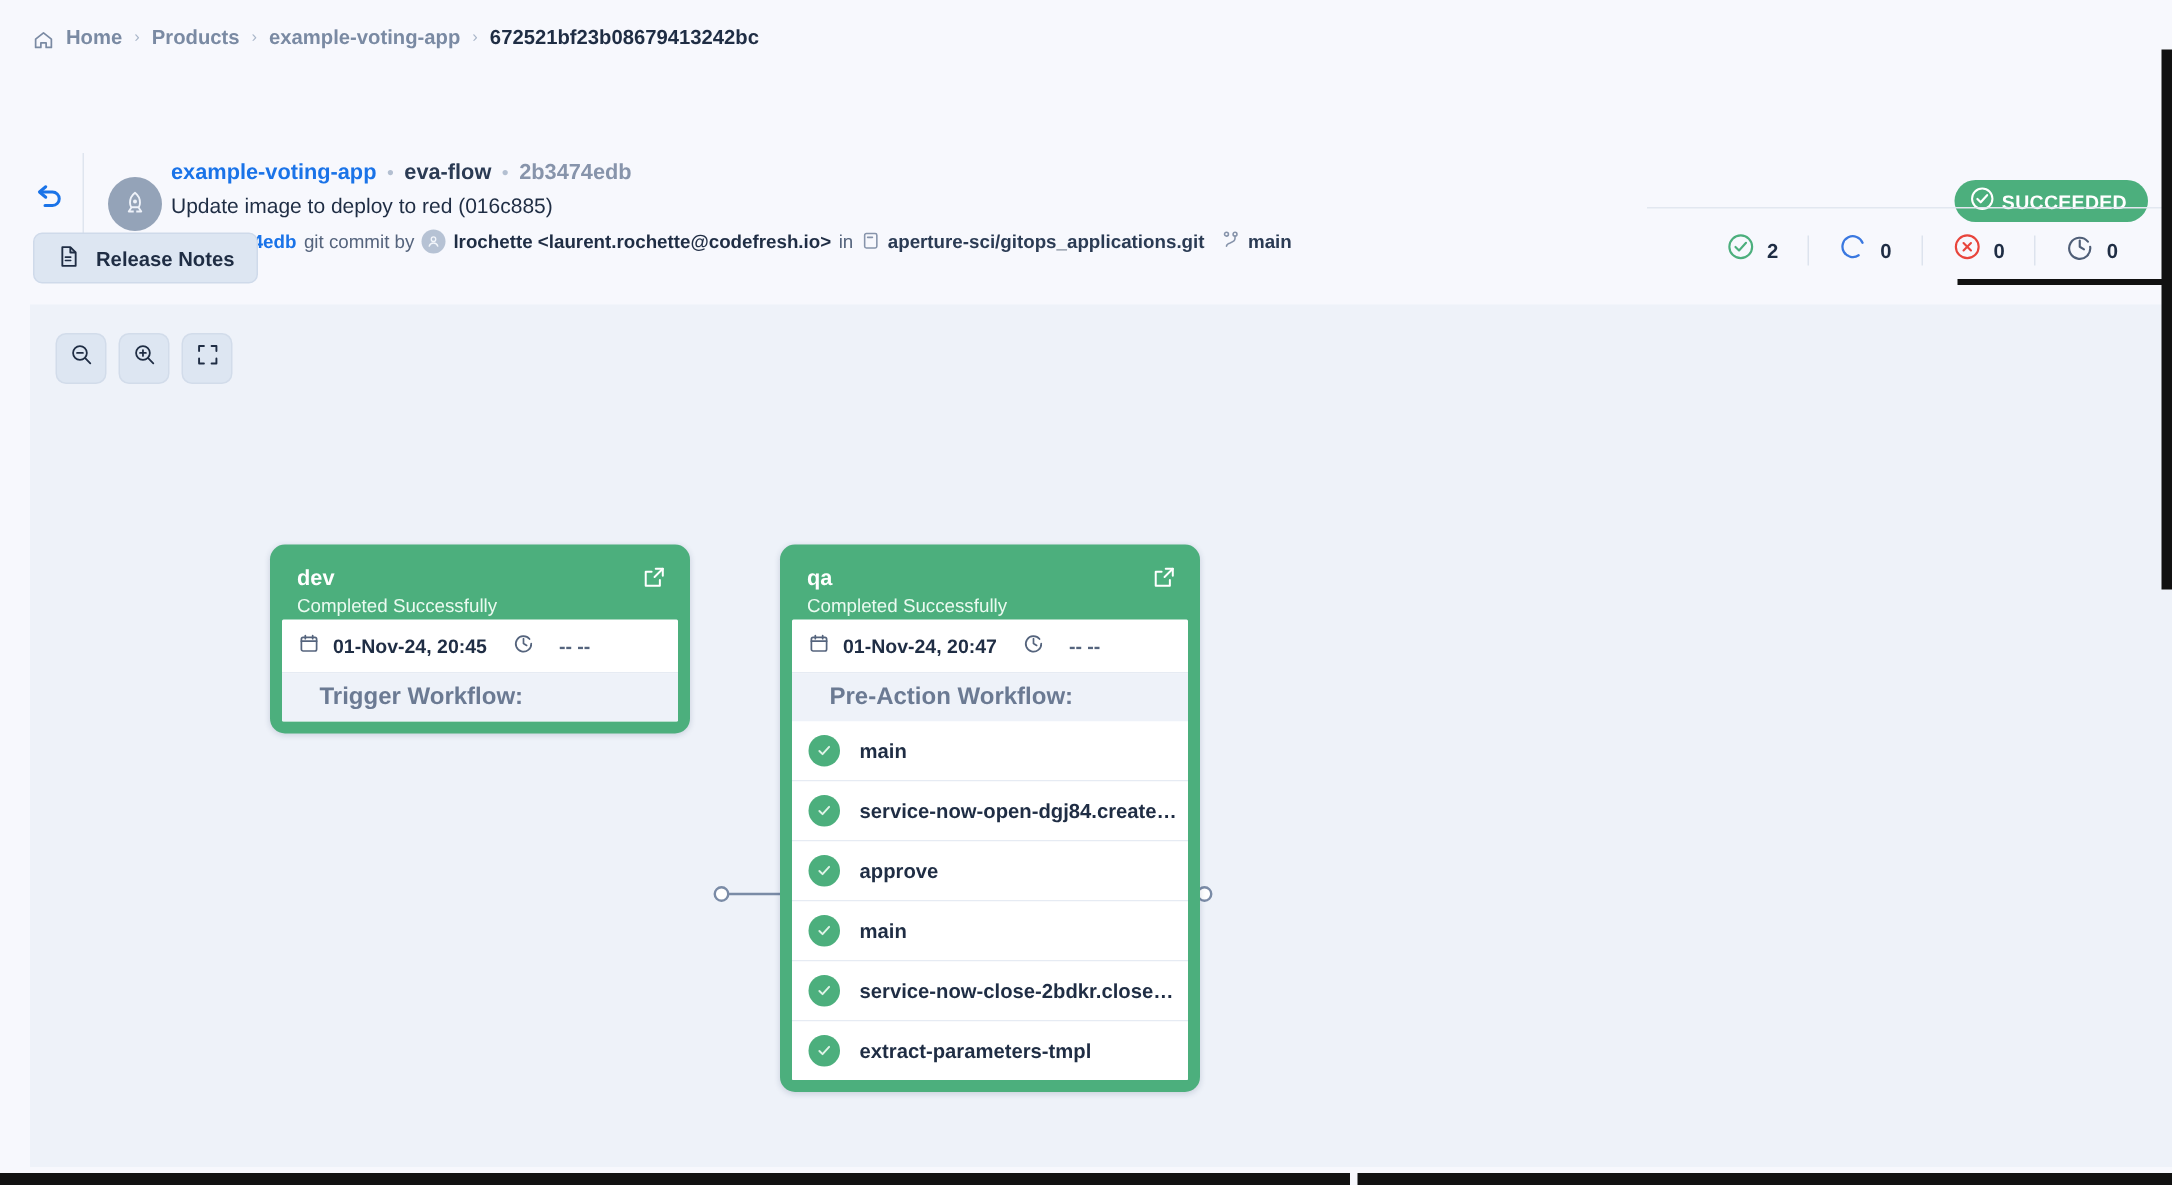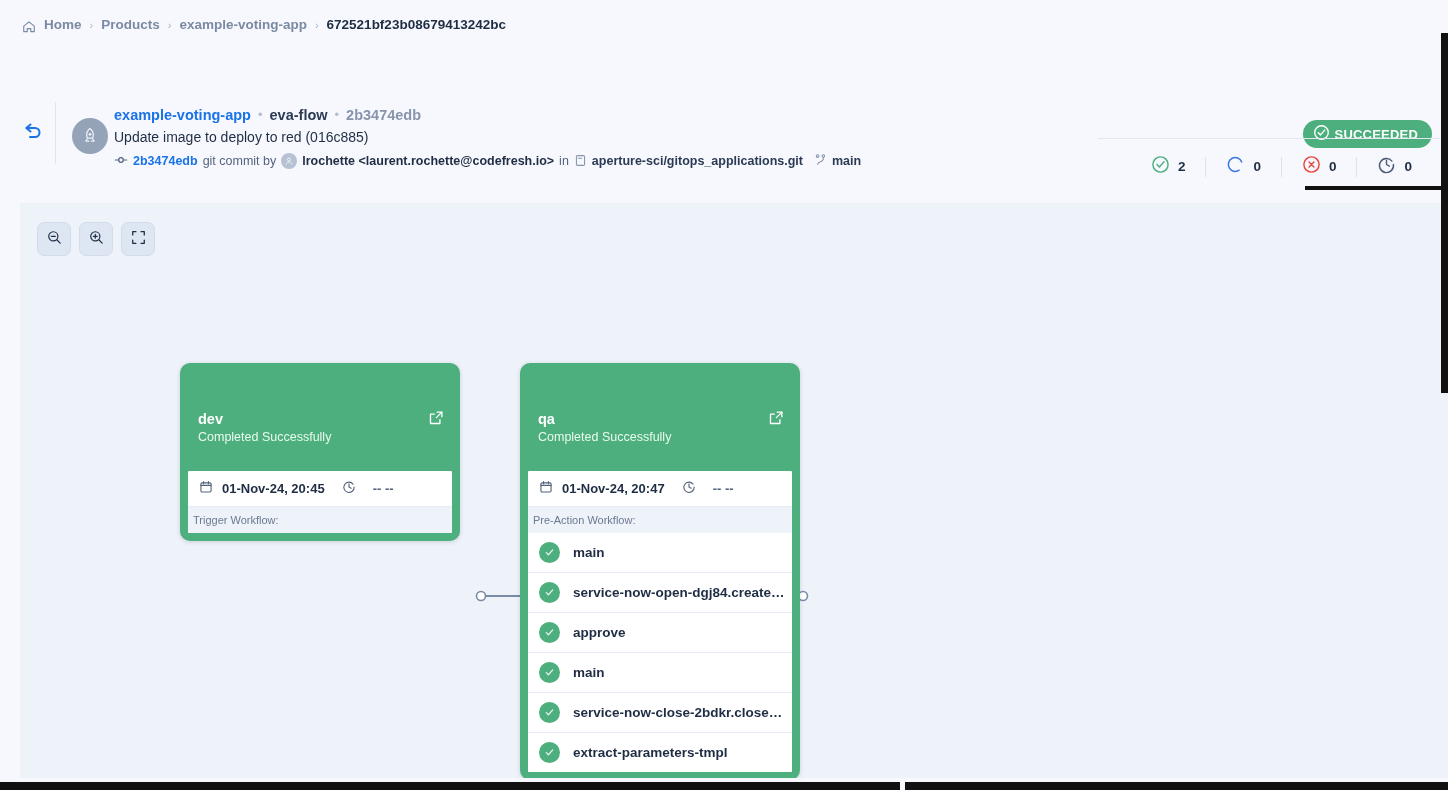--- a/index.html
+++ b/index.html
@@ -100,34 +100,34 @@
   }
 
   
   .node {
     position: absolute;
     background: #4caf7d;
     border-radius: 10px;
     padding: 8px;
     box-shadow: 0 1px 4px rgba(30,50,90,.18);
   }
-  .node-hd { padding: 6px 10px 25px 10px; position: relative; margin-top: 33px; }
+  .node-hd { padding: 6px 10px 0 10px; position: relative; }
   .node-title { font-size: 14.5px; font-weight: 700; color: #fff; line-height: 18px; }
   .node-sub { font-size: 12.5px; color: #eafaf0; line-height: 18px; font-weight: 500; }
   .ext-ico { position: absolute; right: 8px; top: 6px; cursor: pointer; }
   .node-body { background: #fff; border-radius: 1px; overflow: hidden; }
   .meta-row {
     display: flex; align-items: center; gap: 9px;
     padding: 9px 11px; border-bottom: 1px solid #e6ebf3;
     font-size: 13px; color: #1f2d44; font-weight: 600;
   }
   .meta-row .dur { color: #55647d; margin-left: 8px; font-weight: 600; }
   .wf-label {
-    background: #eef2f9; padding: 7px 5px;
-    font-size: 11px; color: #6b7a93; font-weight: 400;
+    background: #eef2f9; padding: 7px 25px;
+    font-size: 16px; color: #6b7a93; font-weight: 700;
   }
   .step {
     display: flex; align-items: center; gap: 13px;
     padding: 9px 11px; background: #fff;
     border-bottom: 1px solid #e6ebf3;
     font-size: 13.5px; color: #1f2d44; font-weight: 600;
     white-space: nowrap; overflow: hidden;
   }
   .step:last-child { border-bottom: none; }
   .chk {
@@ -283,20 +283,30 @@
       <span>
         <svg width="19" height="19" viewBox="0 0 20 20">
             <path d="M15.7 6.4A7.4 7.4 0 1 0 17.3 10" fill="none" stroke="#4f5e77" stroke-width="1.5" stroke-linecap="round"></path>
             <path d="M10 5.6V10l3 1.8" fill="none" stroke="#4f5e77" stroke-width="1.5" stroke-linecap="round" stroke-linejoin="round"></path>
           </svg>
       </span>
       <span class="num">0</span>
     </div>
   </div>
 
+  <div class="rel-btn">
+    <span>
+      <svg width="16" height="16" viewBox="0 0 18 18">
+          <path d="M4 2h6l4 4v10H4z" fill="none" stroke="#1f2d44" stroke-width="1.4" stroke-linejoin="round"></path>
+          <path d="M10 2v4h4" fill="none" stroke="#1f2d44" stroke-width="1.4" stroke-linejoin="round"></path>
+          <path d="M6.3 9.5h4M6.3 12h4" stroke="#1f2d44" stroke-width="1.2" stroke-linecap="round"></path>
+        </svg>
+    </span>
+    <span>Release Notes</span>
+  </div>
 
   <div class="canvas">
 
     <div class="zoom-tools">
       <div class="ztool">
         <span>
           <svg width="17" height="17" viewBox="0 0 20 20">
               <circle cx="8.6" cy="8.6" r="5.4" fill="none" stroke="#1f2d44" stroke-width="1.4"></circle>
               <path d="M6.3 8.6h4.6" stroke="#1f2d44" stroke-width="1.4" stroke-linecap="round"></path>
               <path d="M12.7 12.7l4 4" stroke="#1f2d44" stroke-width="1.4" stroke-linecap="round"></path>

